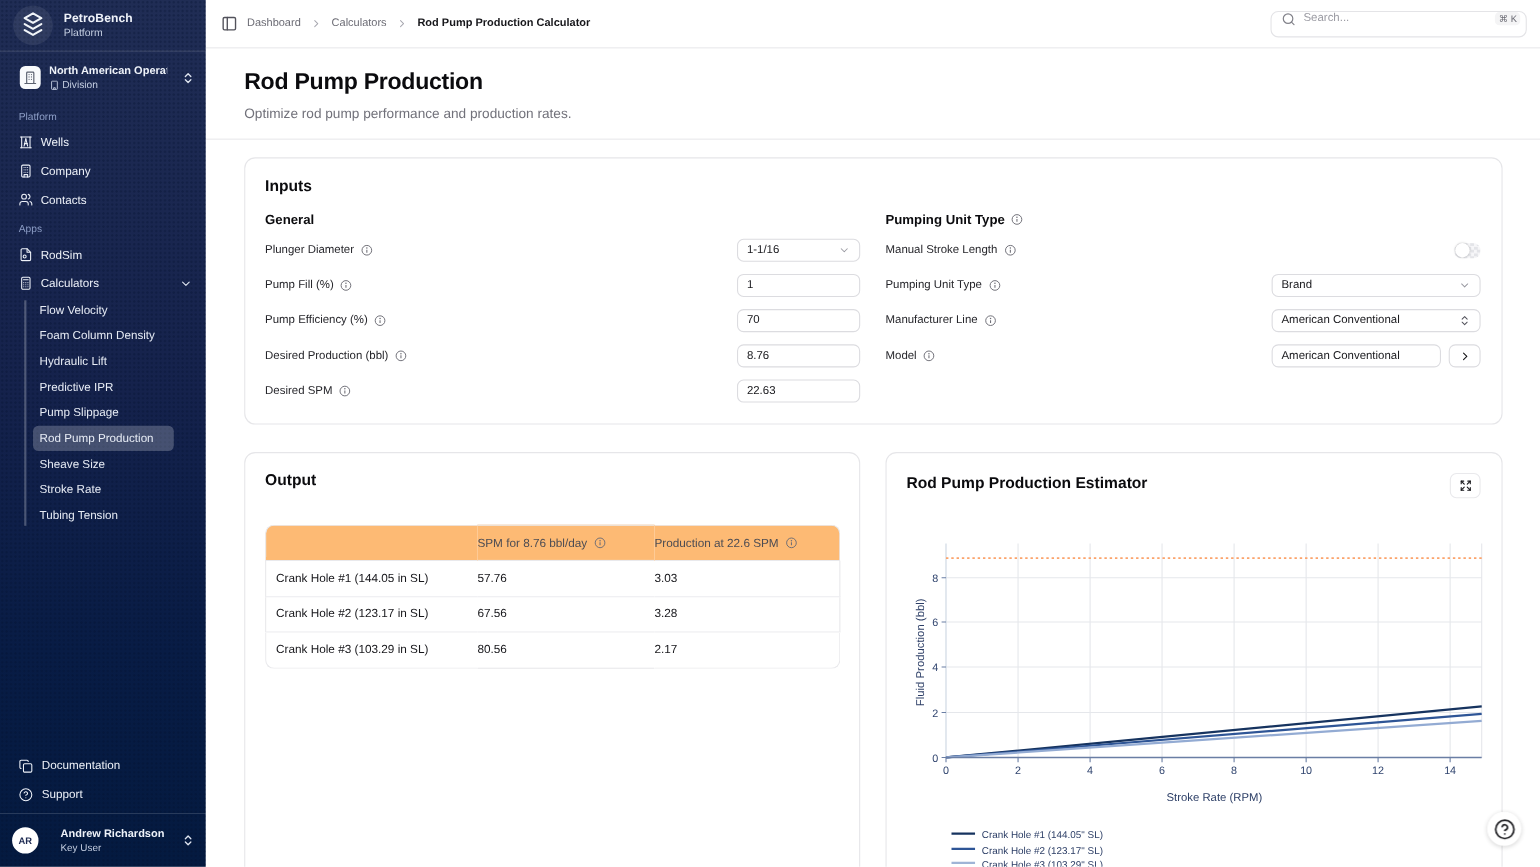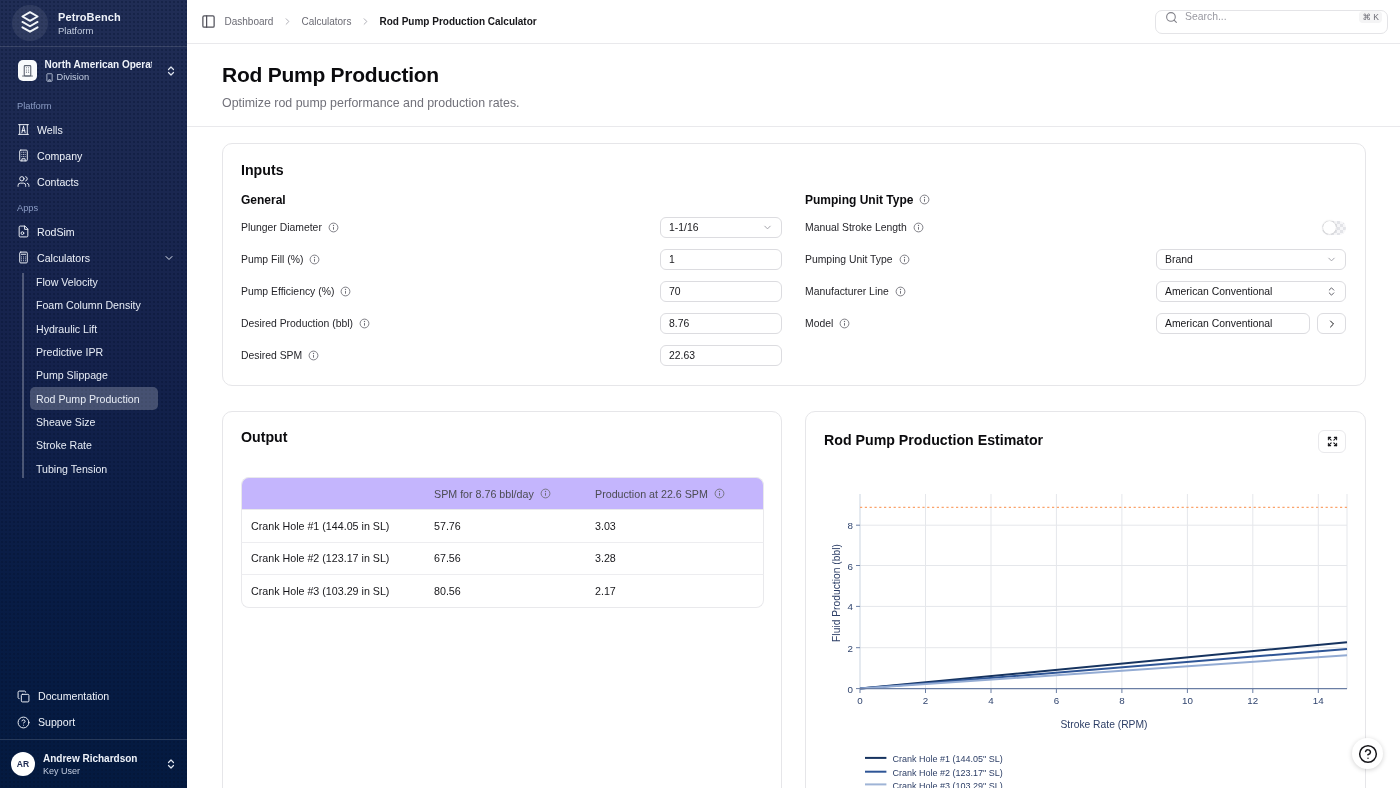--- a/index.html
+++ b/index.html
@@ -20,21 +20,21 @@
 .org-chev { margin-left:auto; }
 .sb-label { font-size:9.3px; color:#8b9cc4; padding:7px 16px 5.5px 17px; font-weight:400; }
 .sb-item { display:flex; align-items:center; height:26px; padding:0 12px 0 17px; font-size:10.6px; color:#eef2f9; gap:7px; white-space:nowrap; }
 .sb-item svg { flex:none; }
 .sb-sub-list { position:relative; margin:0 0 0 22px; padding-left:8px; }
 .sb-sub-list:before { content:""; position:absolute; left:0; top:2px; bottom:2px; width:1.5px; background:rgba(255,255,255,0.25); }
 .sb-sub-item { display:flex; align-items:center; height:23.3px; font-size:10.6px; color:#e7ecf5; padding:0 6px; border-radius:5px; margin-right:29px; white-space:nowrap; }
 .sb-sub-item.active { background:rgba(255,255,255,0.22); }
 .sb-bottom { position:absolute; bottom:0; left:0; right:0; }
 .sb-foot-item { display:flex; align-items:center; height:26px; padding:0 17px; font-size:10.6px; gap:8px; }
-.sb-user { border-top:1px solid rgba(255,255,255,0.14); margin-top:4px; height:49px; display:flex; align-items:center; padding:0 10px 0 11px; }
+.sb-user { border-top:1px solid rgba(255,255,255,0.14); margin-top:4px; height:49px; display:flex; align-items:center; padding:0 10px 0 11px;gap:12px; }
 .avatar { width:24px; height:24px; border-radius:50%; background:#fff; color:#1c2951; display:flex; align-items:center; justify-content:center; font-size:8.5px; font-weight:bold; margin-right:8px; }
 .u-name { font-size:10px; font-weight:bold; white-space:nowrap; }
 .u-role { font-size:9px; color:#c3cde0; margin-top:2px; }
 
 .main { margin-left:187px; position:relative; }
 .topbar { height:44px; border-bottom:1px solid #e9e9ec; display:flex; align-items:center; padding:0 12px 0 14px; }
 .crumbs { display:flex; align-items:center; gap:8.5px; font-size:10px; color:#6b6b74; }
 .crumb-sep { color:#a8a8b0; font-size:12px; }
 .crumb-last { color:#17171b; font-weight:bold; }
 .search { margin-left:auto; width:233px; height:24px; border:1px solid #e4e4e7; border-radius:7px; display:flex; align-items:flex-start; padding:0 5px 4px 9px; color:#9a9aa2; font-size:10.4px; gap:7px; }
@@ -46,33 +46,33 @@
 .card { background:#fff; border:1px solid #e6e6e9; border-radius:10px; }
 .card-inputs { height:243px; padding:18px 19px 0 18px; margin-bottom:25px; }
 .card-title { font-size:14.2px; font-weight:bold; color:#0b0b0e; line-height:21px; position:relative; top:-2px; }
 .cols { display:flex; gap:23px; margin-top:7px; }
 .col { width:542px; }
 .col-head { font-size:12px; font-weight:bold; color:#0b0b0e; height:19px; display:flex; align-items:center; gap:6px; }
 .frow { display:flex; align-items:center; height:21px; margin-top:11px; }  .col-head + .frow { margin-top:8px; }
 .flabel { font-size:10.4px; color:#26262b; display:flex; align-items:center; gap:6px; }
 .fctl { margin-left:auto; }
 .inp { height:21px; border:1px solid #dcdce0; border-radius:6px; font-size:10.4px; color:#17171b; display:flex; align-items:center; padding:0 8px; background:#fff; white-space:nowrap; overflow:hidden; }
-.inp-sm { width:122px; }
+.inp-sm { width:112px; }
 .inp-lg { width:190px;text-align:right; }
 .sel { justify-content:space-between; padding-right:8px; }
 .toggle { width:24px; height:14px; border-radius:7px; position:relative;
   background:repeating-conic-gradient(#e3e4e8 0% 25%, #f6f6f8 0% 50%) 0 0/6px 6px; }
 .toggle:after { content:""; position:absolute; left:0.5px; top:0.5px; width:13px; height:13px; background:#fff; border-radius:50%; box-shadow:0 0 2px rgba(0,0,0,0.25); }
 .model-row { display:flex; gap:7px; }
 .model-btn { width:29px; height:21px; border:1px solid #dcdce0; border-radius:6px; display:flex; align-items:center; justify-content:center; }
 .cards2 { display:flex; gap:23px; }
 .card-output { width:560px; height:400px; padding:17px 19px 0 18px; }
 .card-est { width:561px; height:400px; padding:20px 0 0 0; position:relative; }
 table.out { border-collapse:separate; border-spacing:0; width:523px; margin-top:27px; font-size:10.7px; }
-table.out th { background:#c4b5fd; font-weight:400; color:#4c4c53; text-align:left; height:33px; padding:0; border-bottom:1px solid #e9e9ec; }
+table.out th { background:#fdba74; font-weight:400; color:#4c4c53; text-align:left; height:33px; padding:0; border-bottom:1px solid #e9e9ec; }
 table.out th:first-child { border-top-left-radius:8px; border-left:1px solid #e9e9ec; }
 table.out th:last-child { border-top-right-radius:8px; border-right:1px solid #e9e9ec; }
 table.out th, table.out td { border-top:0; }
 table.out thead th { border-top:1px solid #e9e9ec; }
 table.out td { height:32.5px; color:#17171b; border-bottom:1px solid #ededf0; }
 table.out td:first-child { border-left:1px solid #e9e9ec; padding-left:9px; }
 table.out td:last-child { border-right:1px solid #e9e9ec; }
 table.out tr:last-child td { border-bottom:1px solid #e9e9ec; }
 table.out tr:last-child td:first-child { border-bottom-left-radius:8px; }
 table.out tr:last-child td:last-child { border-bottom-right-radius:8px; }

